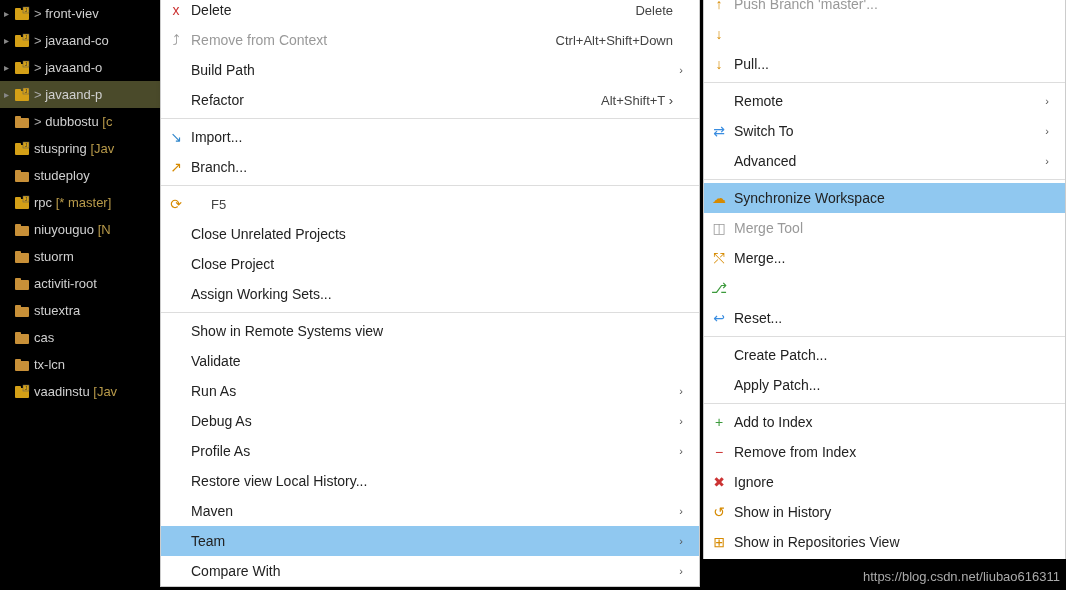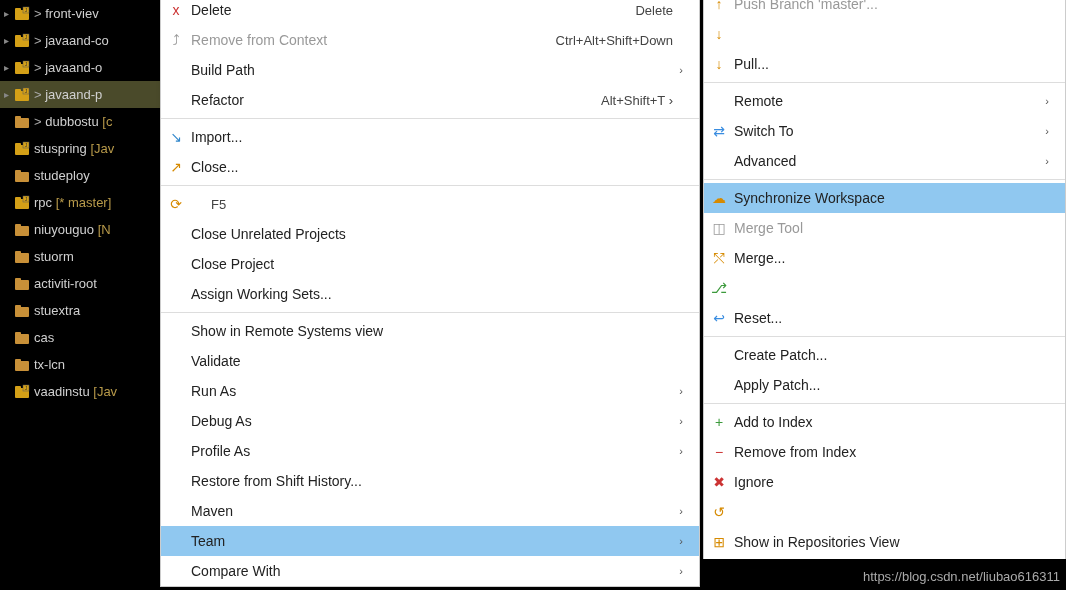--- a/index.html
+++ b/index.html
@@ -224,21 +224,21 @@
       <span class="menu-sub"></span>
     </div>
     <div class="menu-sep"></div>
     <div class="menu-row">
       <span class="menu-icon" style="color:#3388cc">↘</span>
       <span class="menu-label">Import...</span>
       <span class="menu-sub"></span>
     </div>
     <div class="menu-row">
       <span class="menu-icon" style="color:#d68a00">↗</span>
-      <span class="menu-label">Close...</span>
+      <span class="menu-label">Branch...</span>
       <span class="menu-sub"></span>
     </div>
     <div class="menu-sep"></div>
     <div class="menu-row">
       <span class="menu-icon" style="color:#d68a00">⟳</span>
       <span class="menu-shortcut">F5</span>
       <span class="menu-sub"></span>
     </div>
     <div class="menu-row">
       <span class="menu-icon" style="color:#333"></span>
@@ -276,21 +276,21 @@
       <span class="menu-label">Debug As</span>
       <span class="menu-sub">›</span>
     </div>
     <div class="menu-row">
       <span class="menu-icon" style="color:#333"></span>
       <span class="menu-label">Profile As</span>
       <span class="menu-sub">›</span>
     </div>
     <div class="menu-row">
       <span class="menu-icon" style="color:#333"></span>
-      <span class="menu-label">Restore from Shift History...</span>
+      <span class="menu-label">Restore view Local History...</span>
       <span class="menu-sub"></span>
     </div>
     <div class="menu-row">
       <span class="menu-icon" style="color:#333"></span>
       <span class="menu-label">Maven</span>
       <span class="menu-sub">›</span>
     </div>
     <div class="menu-row highlighted">
       <span class="menu-icon" style="color:#333"></span>
       <span class="menu-label">Team</span>
@@ -380,20 +380,21 @@
       <span class="menu-label">Remove from Index</span>
       <span class="menu-sub"></span>
     </div>
     <div class="menu-row">
       <span class="menu-icon" style="color:#c33">✖</span>
       <span class="menu-label">Ignore</span>
       <span class="menu-sub"></span>
     </div>
     <div class="menu-row">
       <span class="menu-icon" style="color:#d68a00">↺</span>
+      <span class="menu-label">Show in History</span>
       <span class="menu-sub"></span>
     </div>
     <div class="menu-row">
       <span class="menu-icon" style="color:#d68a00">⊞</span>
       <span class="menu-label">Show in Repositories View</span>
       <span class="menu-sub"></span>
     </div>
     <div class="menu-row">
       <span class="menu-icon" style="color:#c33">⊘</span>
       <span class="menu-label">Disconnect</span>

